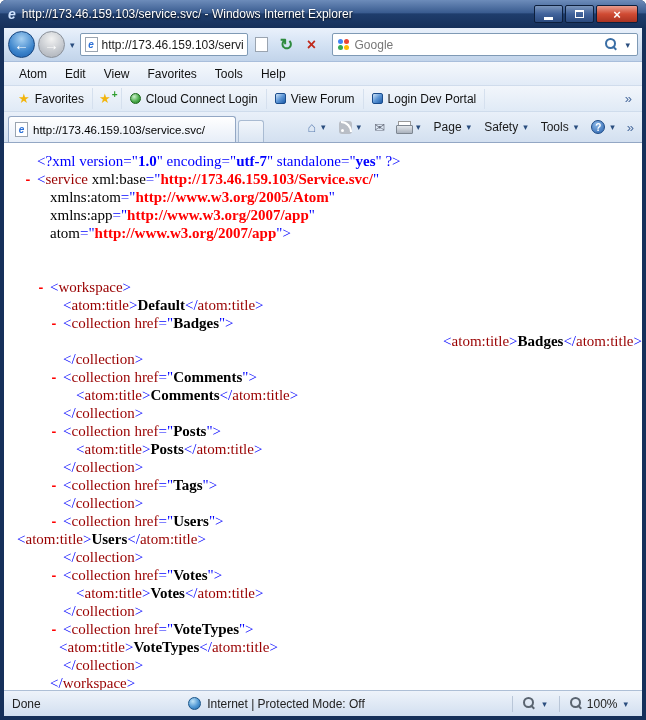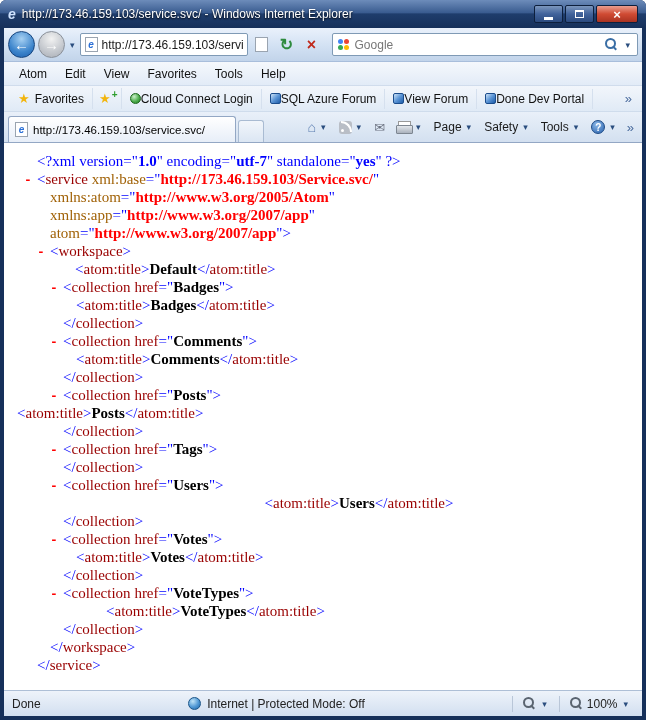--- a/index.html
+++ b/index.html
@@ -68,21 +68,21 @@
   
   .favbar { height:26px; background:linear-gradient(#f2f6fb,#e0eaf6);
             border-bottom:1px solid #cfdcec; display:flex; align-items:center;
             padding:0 6px; font-size:12px; color:#111; }
   .star { color:#f2b50d; font-size:13px; }
   .favbtn { display:flex; align-items:center; gap:5px; padding:3px 8px;
             border-right:1px solid #d5e0ee; }
   .addfav { position:relative; padding:3px 10px 3px 6px; border-right:1px solid #d5e0ee; }
   .addfav .plus { position:absolute; right:3px; top:1px; color:#2e9e2e; font-weight:bold;
                   font-size:10px; }
-  .fav-link { display:flex; align-items:center; padding:3px 8px;
+  .fav-link { display:flex; align-items:center; gap:5px; padding:3px 8px;
               border-right:1px solid #d5e0ee; white-space:nowrap; }
   .cloud-icon { width:11px; height:11px; border-radius:50%; border:1px solid #1a661a;
                 background:radial-gradient(circle at 35% 30%,#c9f0c9,#4fae4f 55%,#1f7d1f); }
   .azure-icon { width:11px; height:11px; border-radius:2px; border:1px solid #1a4c8c;
                 background:linear-gradient(135deg,#cfe4f7,#5b95d6 50%,#1d5ca8); }
   .overflow { margin-left:auto; color:#4a6b9d; font-size:13px; padding:0 4px; }
 
   
   .tabbar { height:30px; background:linear-gradient(#e9f0f9,#d3e0f0);
             display:flex; align-items:flex-end; padding:0 4px; font-size:12px; }
@@ -114,21 +114,21 @@
                background:radial-gradient(circle at 40% 30%,#8cb9e8,#2a62ad); border:1px solid #1c4a86; }
 
   
   .content { flex:1; background:#fff; border-top:1px solid #93a7c4; overflow:hidden;
              padding-top:10px; font-family:"Liberation Serif", serif; font-size:15px; }
   .xline { line-height:17px; white-space:nowrap; }
   .xp { display:inline-block; width:13px; color:#ff0000; font-weight:bold;
         font-family:"Liberation Mono", monospace; font-size:13px; }
   .c-m  { color:#0000ff; }
   .c-t  { color:#990000; }
-  .c-ns { color:#a16207; }
+  .c-ns { color:#000000; }
   .c-nsv{ color:#ff0000; font-weight:bold; }
   .c-v  { color:#000; font-weight:bold; }
   .c-tx { color:#000; font-weight:bold; }
   .c-pi { color:#0000ff; }
   .c-pib{ color:#0000ff; font-weight:bold; }
 
   
   .statusbar { height:26px; background:linear-gradient(#eef3fa,#d2dff0);
                border-top:1px solid #aebfd6; display:flex; align-items:center;
                padding:0 8px; gap:6px; font-size:12px; color:#222; }
@@ -201,29 +201,25 @@
     <span class="addfav">
       <span class="star">★</span>
       <span class="plus">+</span>
     </span>
     <span class="fav-link">
       <span class="cloud-icon"></span>
       <span>Cloud Connect Login</span>
     </span>
     <span class="fav-link">
       <span class="azure-icon"></span>
-      <span>SQL Azure Forum</span>
+      <span>View Forum</span>
     </span>
     <span class="fav-link">
       <span class="azure-icon"></span>
-      <span>View Forum</span>
-    </span>
-    <span class="fav-link">
-      <span class="azure-icon"></span>
-      <span>Done Dev Portal</span>
+      <span>Login Dev Portal</span>
     </span>
     <span class="overflow">»</span>
   </div>
 
   <div class="tabbar">
     <div class="tab">
       <span class="doc-icon">
           <span class="doc-e">e</span>
         </span>
       <span class="tab-title">http://173.46.159.103/service.svc/</span>
@@ -264,41 +260,41 @@
       <span class="overflow">»</span>
     </div>
   </div>
 
   <div class="content">
       <div class="xline" style="padding-left: 20px;"><span class="xp">&nbsp;</span><span class="c-m">&lt;?</span><span class="c-pi">xml version="</span><span class="c-pib">1.0</span><span class="c-pi">" encoding="</span><span class="c-pib">utf-7</span><span class="c-pi">" standalone="</span><span class="c-pib">yes</span><span class="c-pi">" ?&gt;</span></div>
       <div class="xline" style="padding-left: 20px;"><span class="xp">-</span><span class="c-m">&lt;</span><span class="c-t">service</span><span class="c-ns"> xml:base</span><span class="c-m">="</span><span class="c-nsv">http://173.46.159.103/Service.svc/</span><span class="c-m">"</span></div>
       <div class="xline" style="padding-left: 33px;"><span class="xp">&nbsp;</span><span class="c-ns">xmlns:atom</span><span class="c-m">="</span><span class="c-nsv">http://www.w3.org/2005/Atom</span><span class="c-m">"</span></div>
       <div class="xline" style="padding-left: 33px;"><span class="xp">&nbsp;</span><span class="c-ns">xmlns:app</span><span class="c-m">="</span><span class="c-nsv">http://www.w3.org/2007/app</span><span class="c-m">"</span></div>
       <div class="xline" style="padding-left: 33px;"><span class="xp">&nbsp;</span><span class="c-ns">atom</span><span class="c-m">="</span><span class="c-nsv">http://www.w3.org/2007/app</span><span class="c-m">"&gt;</span></div>
-      <div class="xline" style="padding-left: 33px;"><span class="xp">-</span><span class="c-m">&lt;</span><span class="c-t">workspace</span><span class="c-m">&gt;</span></div>
-      <div class="xline" style="padding-left: 58px; font-family: Liberation Serif, serif;"><span class="xp">&nbsp;</span><span class="c-m">&lt;</span><span class="c-t">atom:title</span><span class="c-m">&gt;</span><span class="c-tx">Default</span><span class="c-m">&lt;/</span><span class="c-t">atom:title</span><span class="c-m">&gt;</span></div>
+      <div class="xline" style="padding-left: 33px; margin-top: 36px;"><span class="xp">-</span><span class="c-m">&lt;</span><span class="c-t">workspace</span><span class="c-m">&gt;</span></div>
+      <div class="xline" style="padding-left: 46px; font-family: Liberation Serif, serif;"><span class="xp">&nbsp;</span><span class="c-m">&lt;</span><span class="c-t">atom:title</span><span class="c-m">&gt;</span><span class="c-tx">Default</span><span class="c-m">&lt;/</span><span class="c-t">atom:title</span><span class="c-m">&gt;</span></div>
       <div class="xline" style="padding-left: 46px;"><span class="xp">-</span><span class="c-m">&lt;</span><span class="c-t">collection</span><span class="c-t"> href</span><span class="c-m">="</span><span class="c-v">Badges</span><span class="c-m">"&gt;</span></div>
-      <div class="xline" style="padding-left: 59px;"><span class="xp">&nbsp;</span><span class="c-m">&lt;</span><span class="c-t">atom:title</span><span class="c-m">&gt;</span><span class="c-tx">Badges</span><span class="c-m">&lt;/</span><span class="c-t">atom:title</span><span class="c-m">&gt;</span></div>
+      <div class="xline" style="padding-left: 59px; text-align: right;"><span class="xp">&nbsp;</span><span class="c-m">&lt;</span><span class="c-t">atom:title</span><span class="c-m">&gt;</span><span class="c-tx">Badges</span><span class="c-m">&lt;/</span><span class="c-t">atom:title</span><span class="c-m">&gt;</span></div>
       <div class="xline" style="padding-left: 46px;"><span class="xp">&nbsp;</span><span class="c-m">&lt;/</span><span class="c-t">collection</span><span class="c-m">&gt;</span></div>
       <div class="xline" style="padding-left: 46px;"><span class="xp">-</span><span class="c-m">&lt;</span><span class="c-t">collection</span><span class="c-t"> href</span><span class="c-m">="</span><span class="c-v">Comments</span><span class="c-m">"&gt;</span></div>
       <div class="xline" style="padding-left: 59px;"><span class="xp">&nbsp;</span><span class="c-m">&lt;</span><span class="c-t">atom:title</span><span class="c-m">&gt;</span><span class="c-tx">Comments</span><span class="c-m">&lt;/</span><span class="c-t">atom:title</span><span class="c-m">&gt;</span></div>
       <div class="xline" style="padding-left: 46px;"><span class="xp">&nbsp;</span><span class="c-m">&lt;/</span><span class="c-t">collection</span><span class="c-m">&gt;</span></div>
       <div class="xline" style="padding-left: 46px;"><span class="xp">-</span><span class="c-m">&lt;</span><span class="c-t">collection</span><span class="c-t"> href</span><span class="c-m">="</span><span class="c-v">Posts</span><span class="c-m">"&gt;</span></div>
-      <div class="xline" style=""><span class="xp">&nbsp;</span><span class="c-m">&lt;</span><span class="c-t">atom:title</span><span class="c-m">&gt;</span><span class="c-tx">Posts</span><span class="c-m">&lt;/</span><span class="c-t">atom:title</span><span class="c-m">&gt;</span></div>
+      <div class="xline" style="padding-left: 59px;"><span class="xp">&nbsp;</span><span class="c-m">&lt;</span><span class="c-t">atom:title</span><span class="c-m">&gt;</span><span class="c-tx">Posts</span><span class="c-m">&lt;/</span><span class="c-t">atom:title</span><span class="c-m">&gt;</span></div>
       <div class="xline" style="padding-left: 46px;"><span class="xp">&nbsp;</span><span class="c-m">&lt;/</span><span class="c-t">collection</span><span class="c-m">&gt;</span></div>
       <div class="xline" style="padding-left: 46px;"><span class="xp">-</span><span class="c-m">&lt;</span><span class="c-t">collection</span><span class="c-t"> href</span><span class="c-m">="</span><span class="c-v">Tags</span><span class="c-m">"&gt;</span></div>
       <div class="xline" style="padding-left: 46px;"><span class="xp">&nbsp;</span><span class="c-m">&lt;/</span><span class="c-t">collection</span><span class="c-m">&gt;</span></div>
       <div class="xline" style="padding-left: 46px;"><span class="xp">-</span><span class="c-m">&lt;</span><span class="c-t">collection</span><span class="c-t"> href</span><span class="c-m">="</span><span class="c-v">Users</span><span class="c-m">"&gt;</span></div>
-      <div class="xline" style="padding-left: 59px; text-align: center;"><span class="xp">&nbsp;</span><span class="c-m">&lt;</span><span class="c-t">atom:title</span><span class="c-m">&gt;</span><span class="c-tx">Users</span><span class="c-m">&lt;/</span><span class="c-t">atom:title</span><span class="c-m">&gt;</span></div>
+      <div class="xline" style=""><span class="xp">&nbsp;</span><span class="c-m">&lt;</span><span class="c-t">atom:title</span><span class="c-m">&gt;</span><span class="c-tx">Users</span><span class="c-m">&lt;/</span><span class="c-t">atom:title</span><span class="c-m">&gt;</span></div>
       <div class="xline" style="padding-left: 46px;"><span class="xp">&nbsp;</span><span class="c-m">&lt;/</span><span class="c-t">collection</span><span class="c-m">&gt;</span></div>
       <div class="xline" style="padding-left: 46px;"><span class="xp">-</span><span class="c-m">&lt;</span><span class="c-t">collection</span><span class="c-t"> href</span><span class="c-m">="</span><span class="c-v">Votes</span><span class="c-m">"&gt;</span></div>
       <div class="xline" style="padding-left: 59px;"><span class="xp">&nbsp;</span><span class="c-m">&lt;</span><span class="c-t">atom:title</span><span class="c-m">&gt;</span><span class="c-tx">Votes</span><span class="c-m">&lt;/</span><span class="c-t">atom:title</span><span class="c-m">&gt;</span></div>
       <div class="xline" style="padding-left: 46px;"><span class="xp">&nbsp;</span><span class="c-m">&lt;/</span><span class="c-t">collection</span><span class="c-m">&gt;</span></div>
       <div class="xline" style="padding-left: 46px;"><span class="xp">-</span><span class="c-m">&lt;</span><span class="c-t">collection</span><span class="c-t"> href</span><span class="c-m">="</span><span class="c-v">VoteTypes</span><span class="c-m">"&gt;</span></div>
-      <div class="xline" style="padding-left: 89px;"><span class="xp">&nbsp;</span><span class="c-m">&lt;</span><span class="c-t">atom:title</span><span class="c-m">&gt;</span><span class="c-tx">VoteTypes</span><span class="c-m">&lt;/</span><span class="c-t">atom:title</span><span class="c-m">&gt;</span></div>
+      <div class="xline" style="padding-left: 42px;"><span class="xp">&nbsp;</span><span class="c-m">&lt;</span><span class="c-t">atom:title</span><span class="c-m">&gt;</span><span class="c-tx">VoteTypes</span><span class="c-m">&lt;/</span><span class="c-t">atom:title</span><span class="c-m">&gt;</span></div>
       <div class="xline" style="padding-left: 46px;"><span class="xp">&nbsp;</span><span class="c-m">&lt;/</span><span class="c-t">collection</span><span class="c-m">&gt;</span></div>
       <div class="xline" style="padding-left: 33px;"><span class="xp">&nbsp;</span><span class="c-m">&lt;/</span><span class="c-t">workspace</span><span class="c-m">&gt;</span></div>
       <div class="xline" style="padding-left: 20px;"><span class="xp">&nbsp;</span><span class="c-m">&lt;/</span><span class="c-t">service</span><span class="c-m">&gt;</span></div>
     </div>
 
   <div class="statusbar">
     <span>Done</span>
     <span class="flex1"></span>
     <span class="globe-icon"></span>
     <span>Internet | Protected Mode: Off</span>

